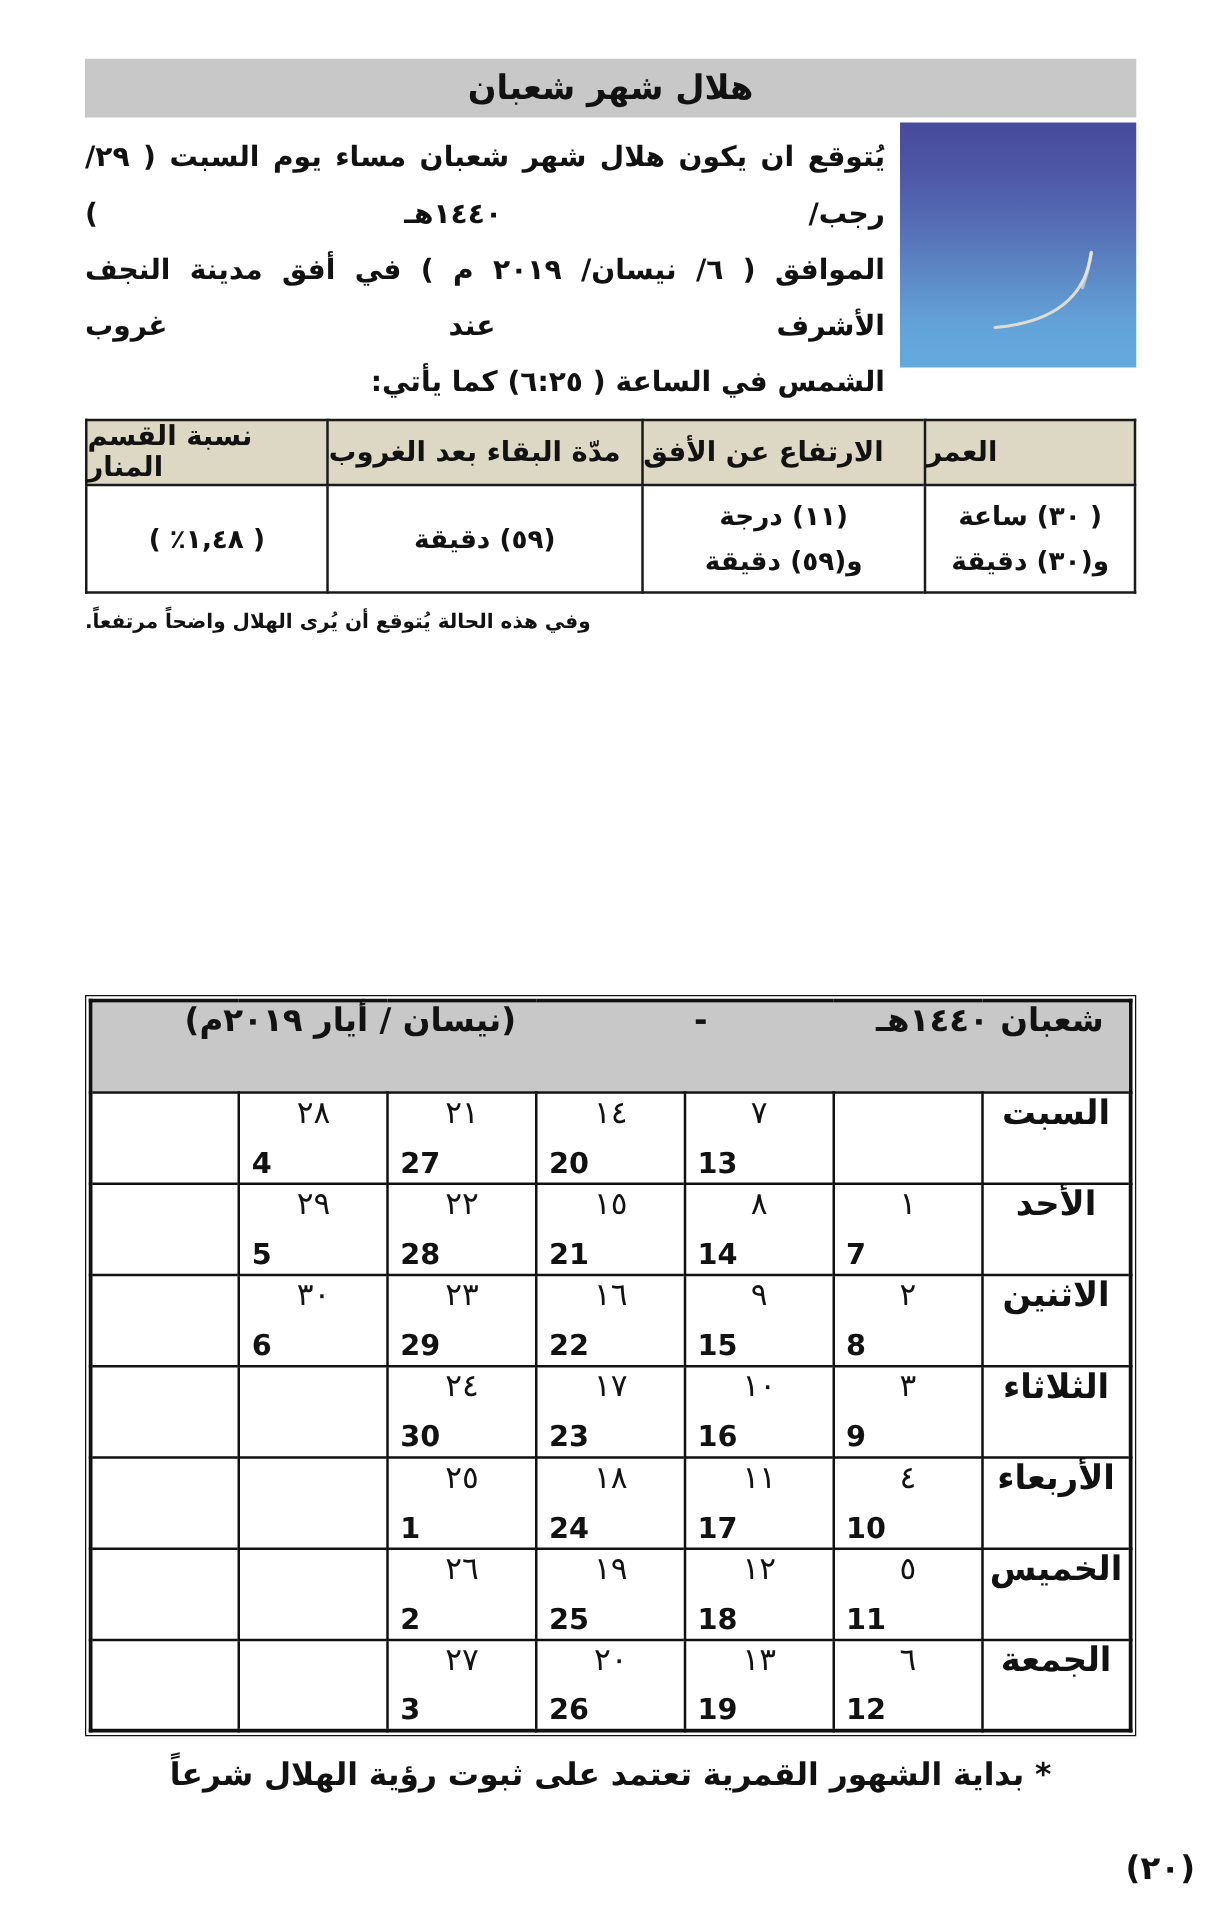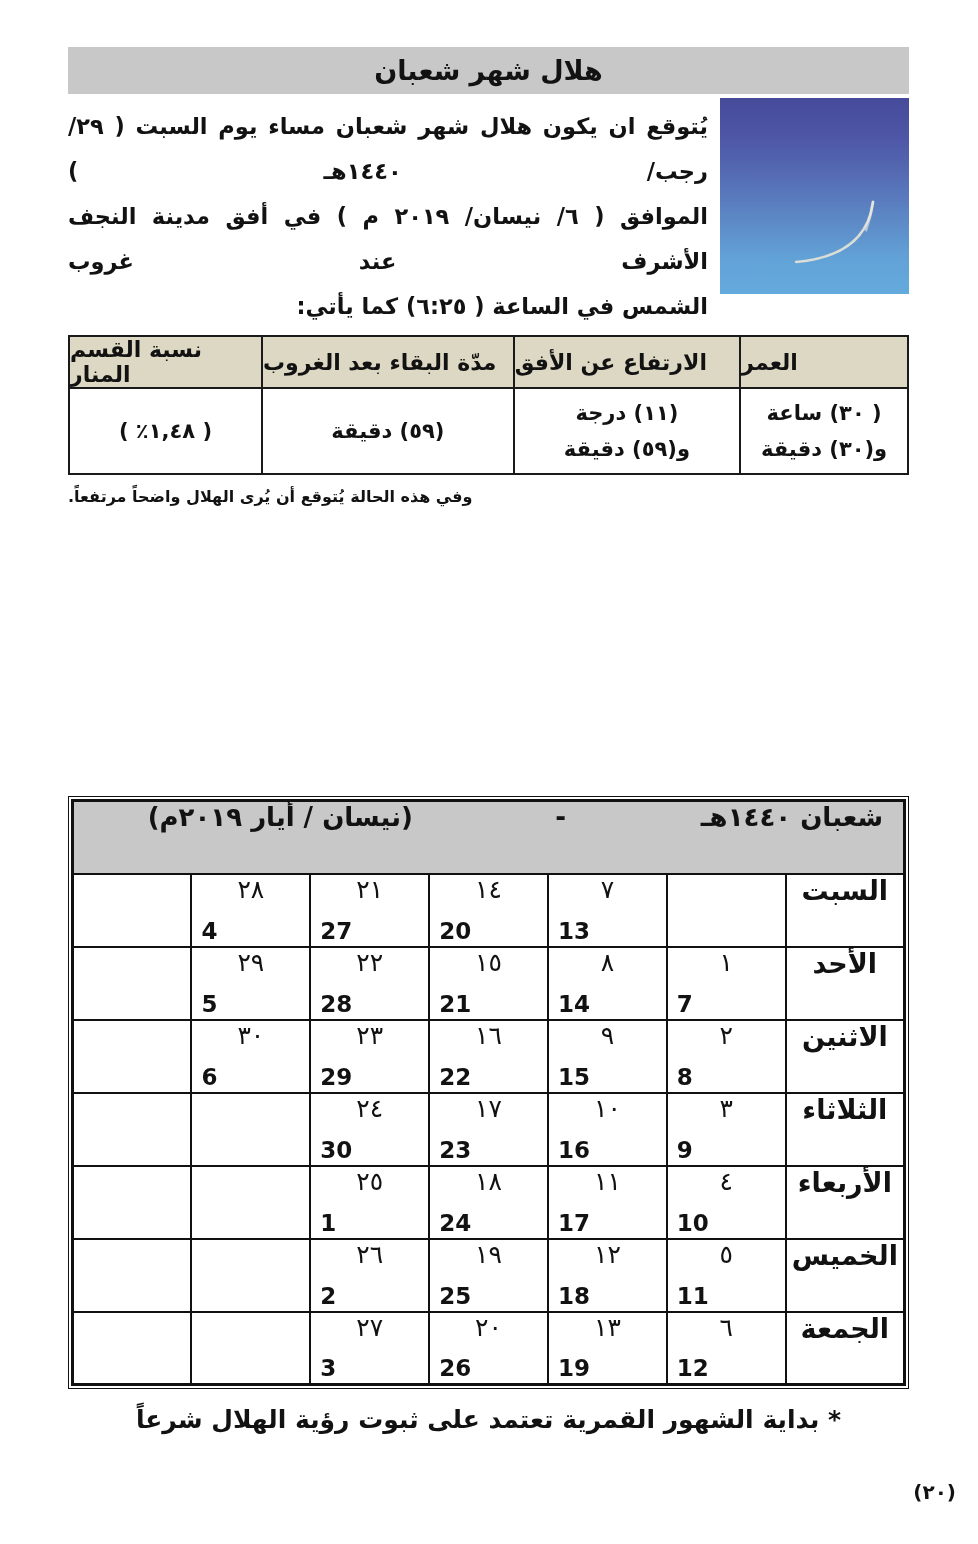--- a/index.html
+++ b/index.html
@@ -52,21 +52,21 @@
   .cal-header .h-hijri { flex:0 0 30%; text-align:right; padding-right:6px; }
   .cal-header .h-dash  { flex:0 0 22%; text-align:center; }
   .cal-header .h-greg  { flex:1; text-align:center; }
   table.cal td { border:2px solid #111; height:73px; vertical-align:top; position:relative; }
   td.day-name { width:22%; text-align:center; vertical-align:middle; font-size:27px; font-weight:bold; }
   td.date-cell .hijri { text-align:center; padding-top:0; font-size:25px; font-weight:normal; letter-spacing:7px; min-height:40px; }
   td.date-cell .greg  { position:absolute; bottom:2px; left:9px; font-size:23px; font-weight:bold; }
   td.date-cell:last-child { width:15.5%; }
 
   .footnote { text-align:center; direction:rtl; font-weight:bold; font-size:25px; margin-top:16px; }
-  .page-num { position:absolute; right:22px; top:1480px; font-size:20px; font-weight:bold; }
+  .page-num { position:absolute; right:22px; top:1480px; font-size:26px; font-weight:bold; }
 </style>
 </head>
 <body>
 
 <div class="content">
 
   <div class="title-bar">هلال شهر شعبان</div>
 
   <div class="intro-row">
     <div class="crescent-img">

